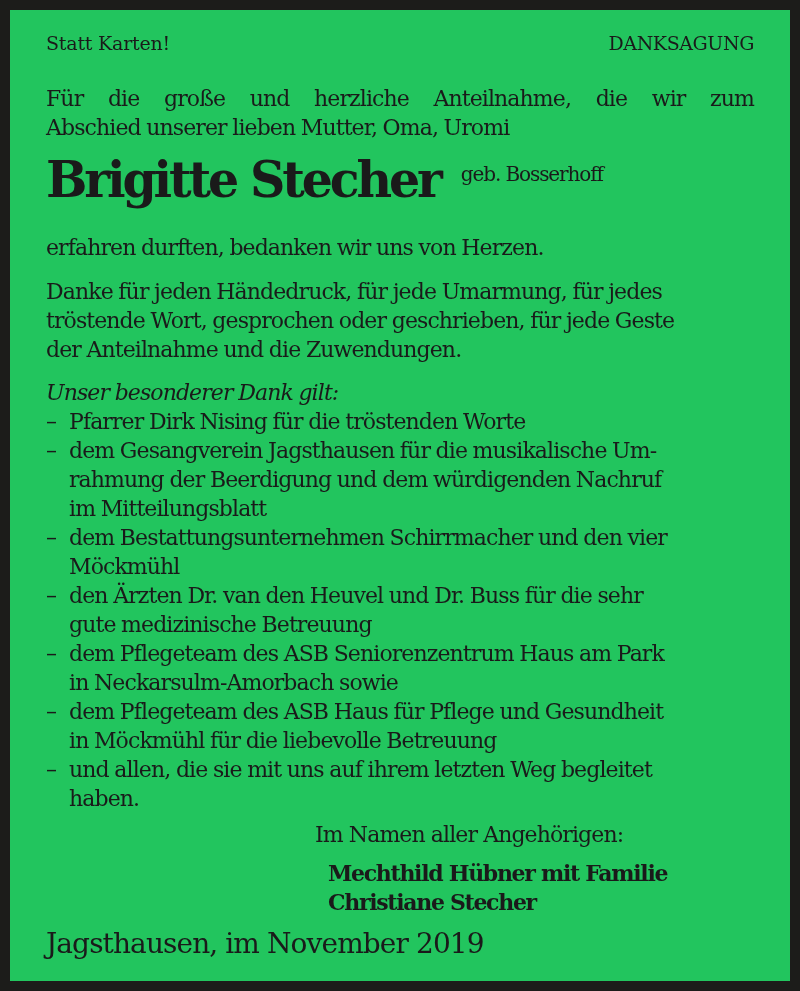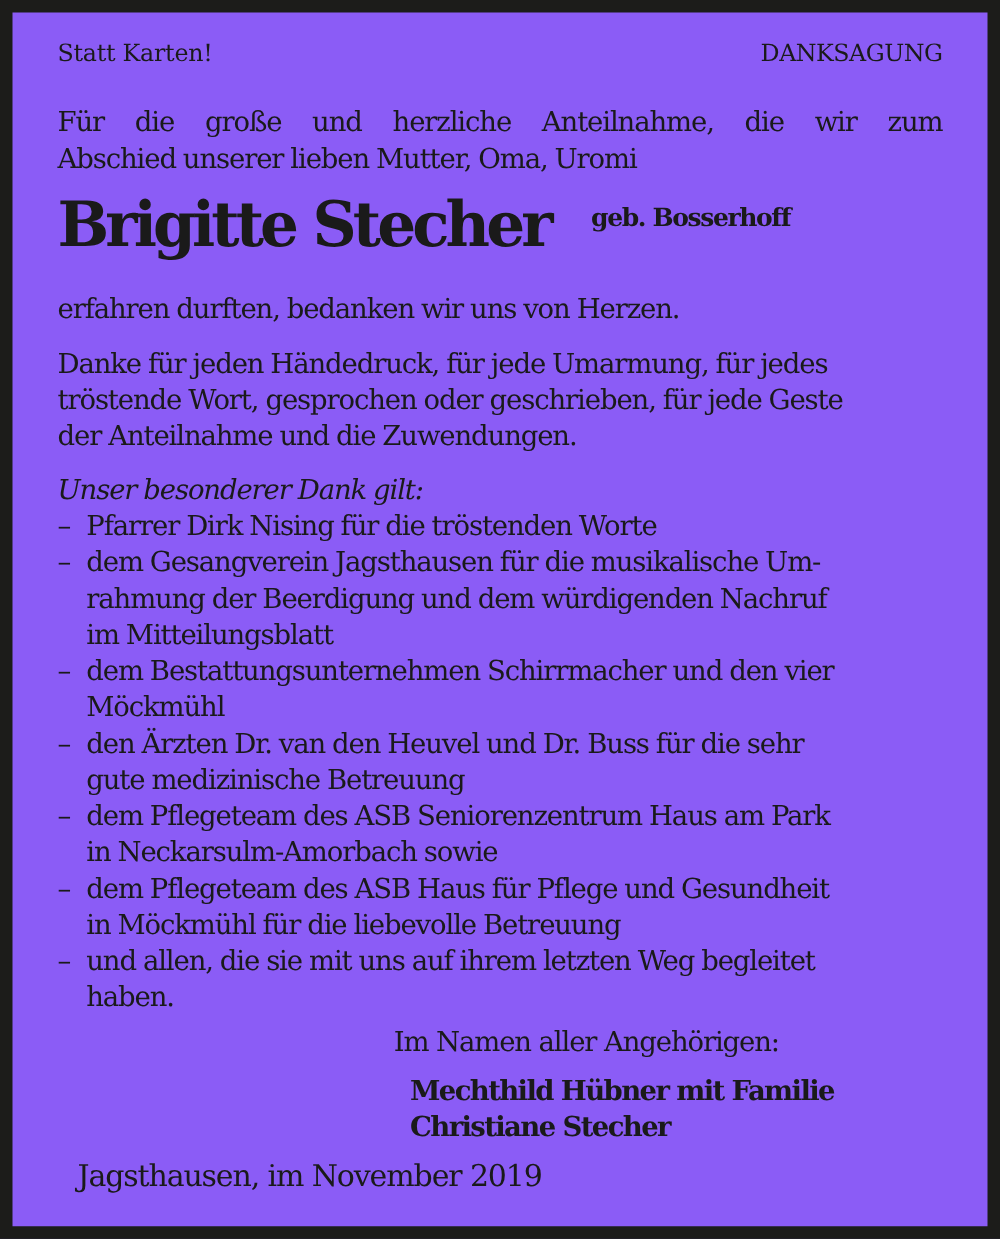--- a/index.html
+++ b/index.html
@@ -12,21 +12,21 @@
       height: 991px;
       position: relative;
       overflow: hidden;
     }
     .card {
       position: absolute;
       left: 10px;
       top: 10px;
       width: 780px;
       height: 971px;
-      background: #8b5cf6;
+      background: #22c55e;
       color: #1a1a1a;
       font-family: "DejaVu Serif", "Liberation Serif", serif;
     }
     .inner {
       position: absolute;
       left: 36px;
       right: 36px;
       top: 0;
       bottom: 0;
     }
@@ -64,24 +64,24 @@
     .name-main {
       font-family: "DejaVu Serif", "Liberation Serif", serif;
       font-weight: bold;
       font-size: 50px;
       letter-spacing: -3.2px;
       transform: scaleX(0.98);
       display: inline-block;
       transform-origin: left center;
     }
     .name-sub {
-      font-weight: bold;
+      font-weight: normal;
       font-size: 20px;
       letter-spacing: -1.1px;
-      margin-left: 20px;
+      margin-left: 8px;
       vertical-align: 16px;
     }
 
     .thanks { top: 223px; }
     .para2 { top: 267px; }
     .para2 .line { display: block; }
     .para3-head { top: 368px; font-style: italic; }
 
     .list {
       position: absolute;
@@ -125,24 +125,23 @@
       letter-spacing: -1.3px;
       white-space: nowrap;
       margin-left: 13px;
     }
     .signers span { display: block; }
 
     .place-date {
       position: absolute;
       left: 0;
       top: 917px;
-      font-size: 24px;
-      letter-spacing: -0.9px;
-      white-space: nowrap;
-      margin-left: 16px;
+      font-size: 28px;
+      letter-spacing: -0.9px;
+      white-space: nowrap;
     }
   </style>
 </head>
 <body>
 
 <div class="card">
   <div class="inner">
 
     <div class="header-row">
       <span class="left">Statt Karten!</span>

